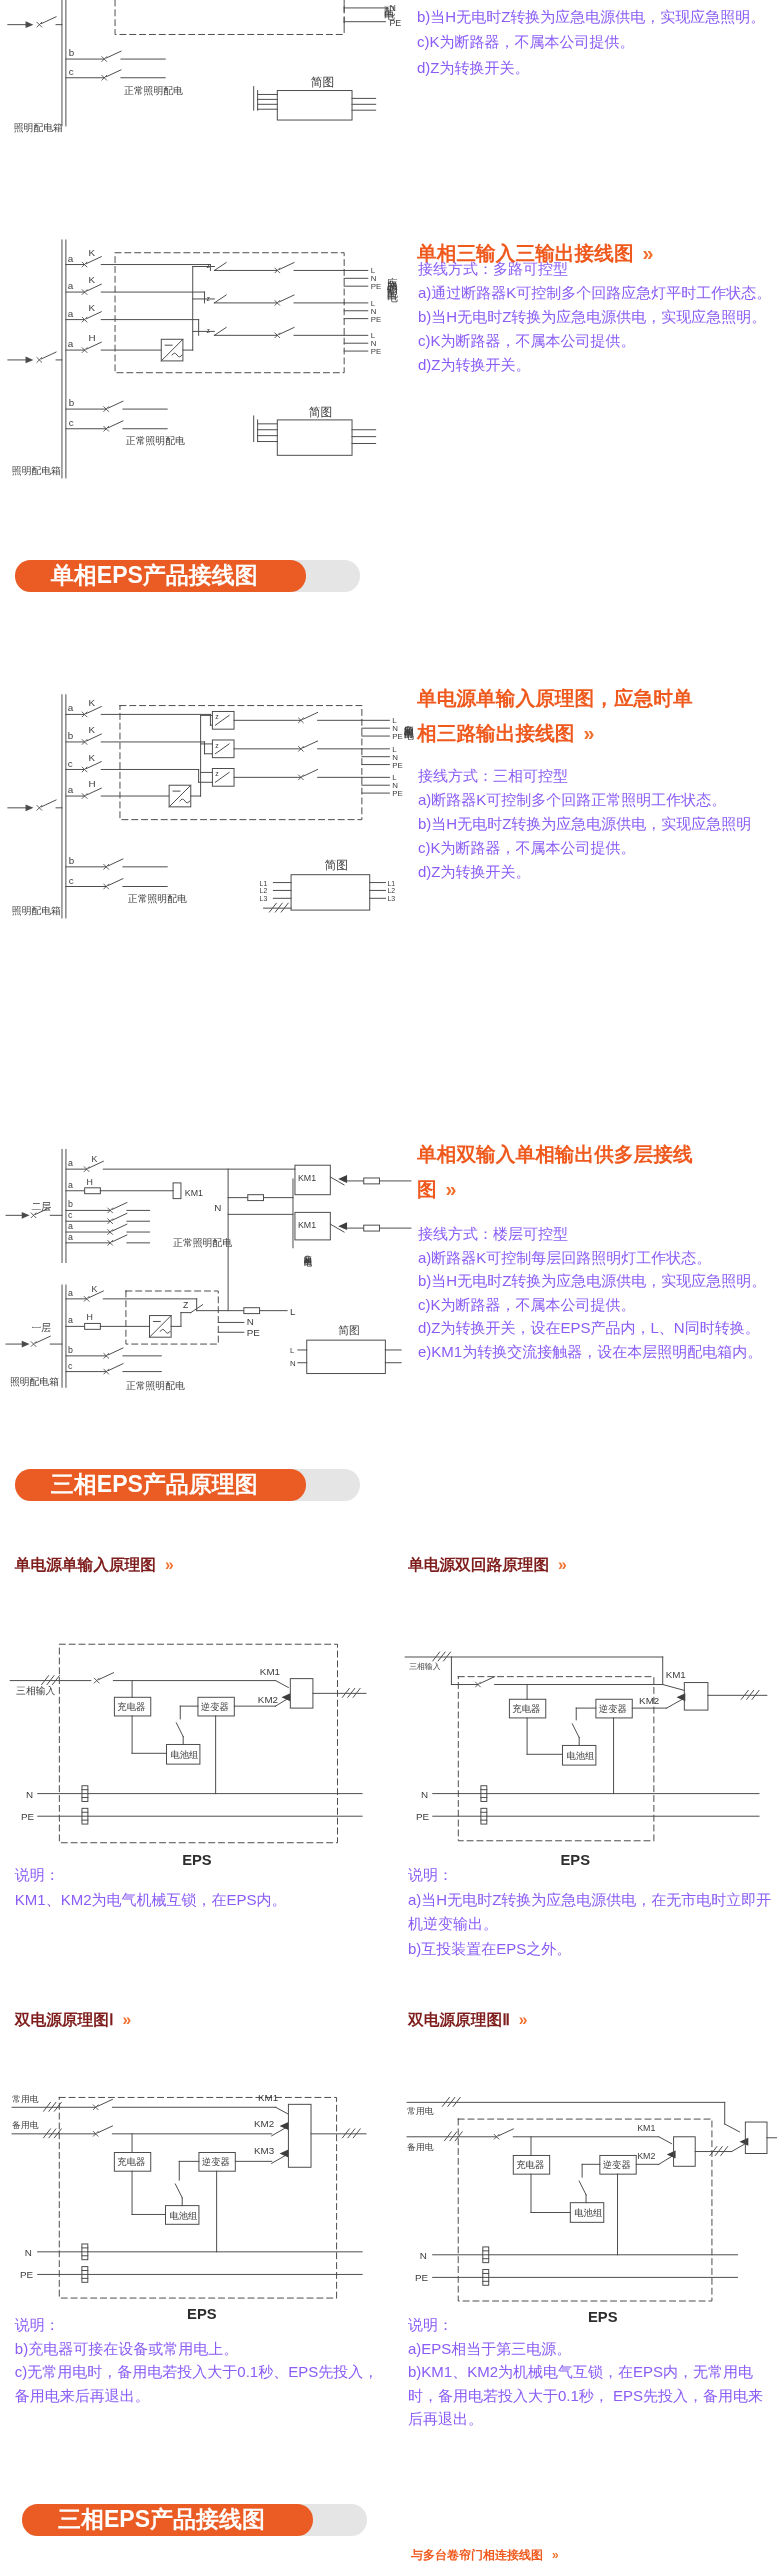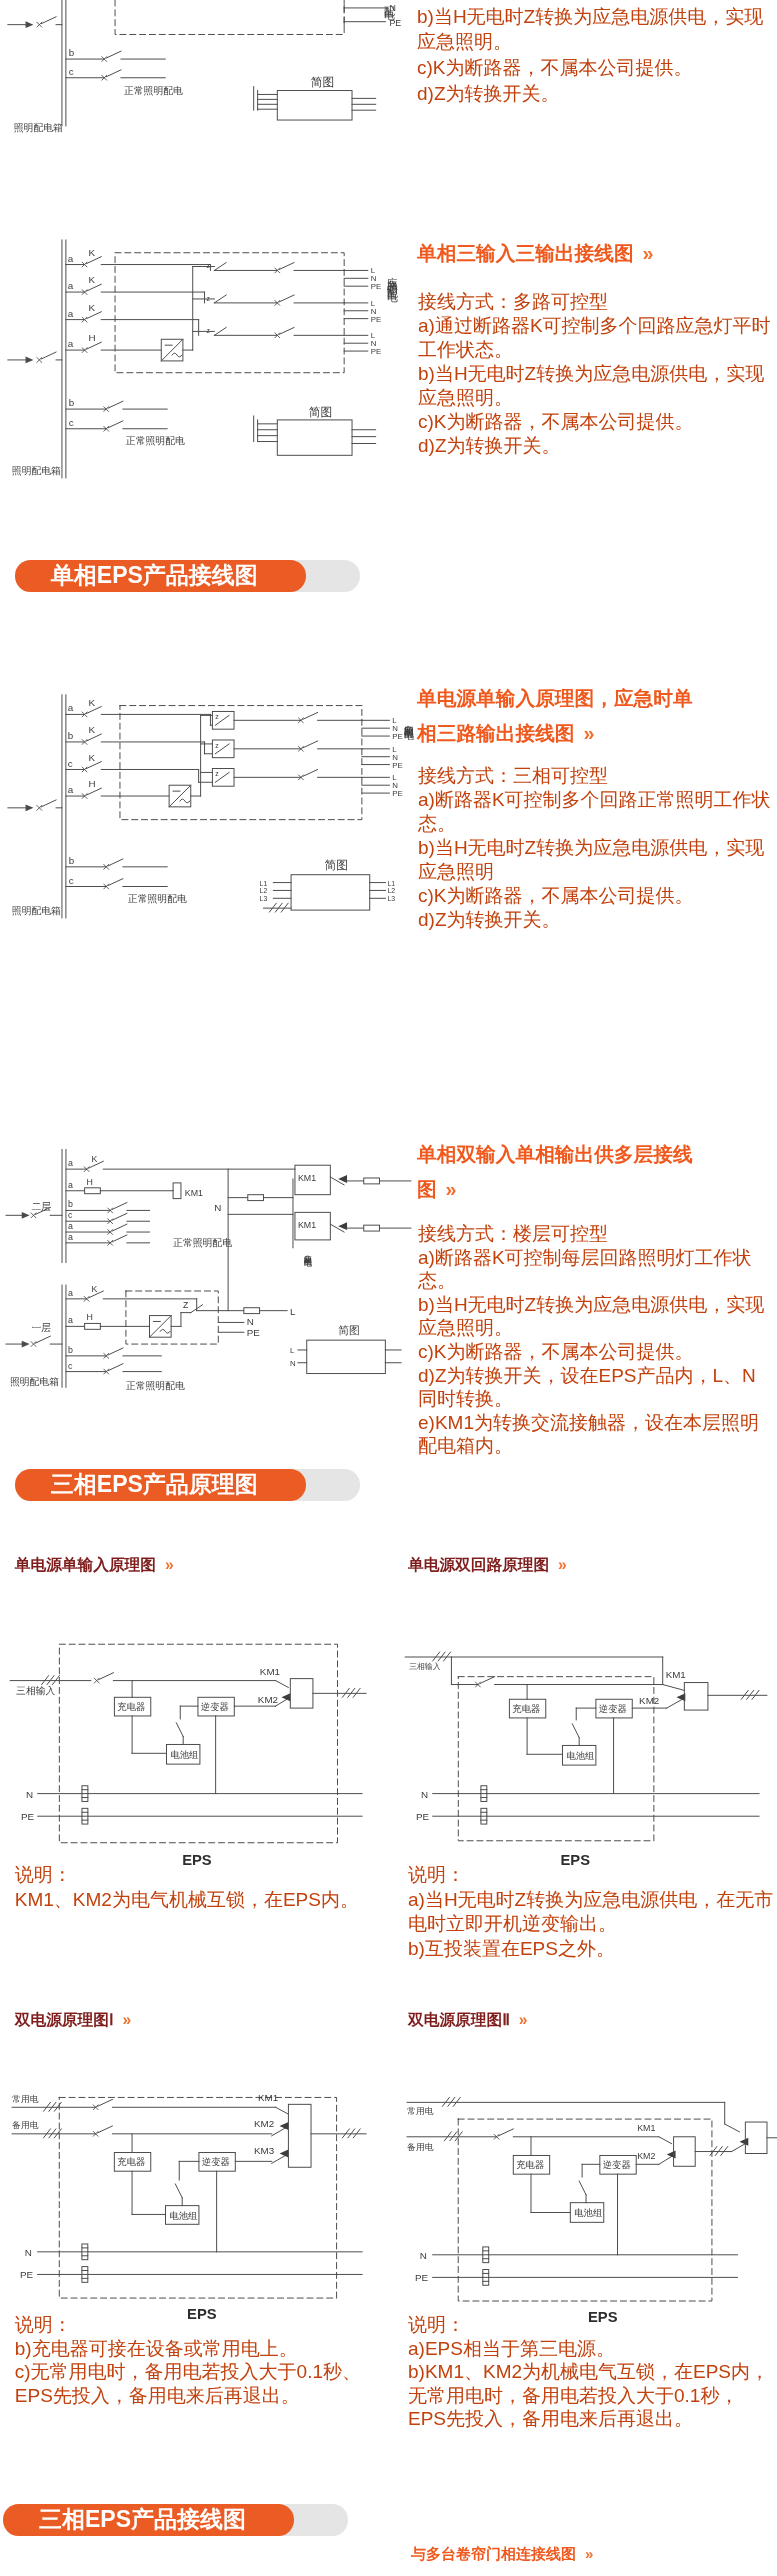--- a/index.html
+++ b/index.html
@@ -1,23 +1,23 @@
 <!DOCTYPE html>
 <html><head>
 <meta charset="utf-8">
 <style>
   html,body{margin:0;padding:0;background:#fff}
   .page{position:relative;width:778px;height:2576px;background:#fff;overflow:hidden;
         font-family:"Liberation Sans",sans-serif}
   .abs{position:absolute}
-  .note{font-size:19px;color:#c2410c;line-height:25.6px;white-space:normal}
+  .note{font-size:15px;color:#8b5cf6;line-height:25.6px;white-space:normal}
   .lh245{line-height:24px}.lh24{line-height:23.6px}.lh25{line-height:24.6px}
   .sec-title{font-size:19.7px;font-weight:700;color:#f0591d;line-height:35px}
   .col-title{font-size:15.7px;font-weight:700;color:#7f1d1d}
-  .bot-title{font-size:15px;font-weight:700;color:#f0591d}
+  .bot-title{font-size:12px;font-weight:700;color:#f0591d}
   .chev{font-weight:700;margin-left:8.9px;color:#f2702e}
   .banner-tail{position:absolute;left:0;top:0;background:#e5e5e5;border-radius:15.7px;height:31.5px;width:345px}
   .banner-pill{position:absolute;left:0;top:0;background:#eb5c24;border-radius:15.7px;height:31.5px;width:291px;
                color:#fff;font-weight:700;font-size:23px;line-height:31.5px;padding-left:36px;box-sizing:border-box}
   .vlab{position:absolute;writing-mode:vertical-rl;text-orientation:upright;color:#3c3c3c}
   svg .w{stroke:#4a4a4a;stroke-width:1;fill:none;stroke-linecap:square}
   svg .dsh{stroke-dasharray:6 4}
   svg text{font-family:"Liberation Sans",sans-serif;fill:#3b3b3b;stroke:none}
   .t7{font-size:7px}.t8{font-size:8px}.t9{font-size:9px}.t95{font-size:9.5px}
   .t10{font-size:10px}.t11{font-size:11px}.t12{font-size:12px}
@@ -197,21 +197,21 @@
   <text class="t10" x="70" y="184">b</text>
   <text class="t10" x="70" y="204">c</text>
   <text class="t10" x="128" y="223">正常照明配电</text>
   <text class="t10" x="12" y="253">照明配电箱</text>
   <text class="t12" x="314" y="194">简图</text>
 </svg>
 <div class="vlab" style="left:386px;top:268px;font-size:10.8px;letter-spacing:3px">应急照明配电</div>
 <div class="abs" style="left:417px;top:236px">
   <span class="sec-title">单相三输入三输出接线图</span><span class="sec-title chev">»</span>
 </div>
-<div class="abs note lh245" style="left:418px;top:290px;width:354px">
+<div class="abs note lh245" style="left:418px;top:257px;width:354px">
   <div>接线方式：多路可控型</div>
   <div>a)通过断路器K可控制多个回路应急灯平时工作状态。</div>
   <div>b)当H无电时Z转换为应急电源供电，实现应急照明。</div>
   <div>c)K为断路器，不属本公司提供。</div>
   <div>d)Z为转换开关。</div>
 </div>
 
 <div class="abs" style="left:14.8px;top:560px;width:345px;height:31.5px">
   <div class="banner-tail"></div>
   <div class="banner-pill">单相EPS产品接线图</div>
@@ -676,21 +676,21 @@
   <div>说明：</div>
   <div>b)充电器可接在设备或常用电上。</div>
   <div>c)无常用电时，备用电若投入大于0.1秒、EPS先投入，备用电来后再退出。</div>
 </div>
 <div class="abs note lh24" style="left:408px;top:2313px;width:366px">
   <div>说明：</div>
   <div>a)EPS相当于第三电源。</div>
   <div>b)KM1、KM2为机械电气互锁，在EPS内，无常用电时，备用电若投入大于0.1秒， EPS先投入，备用电来后再退出。</div>
 </div>
 
-<div class="abs" style="left:3px;top:2504px;width:345px;height:31.5px">
+<div class="abs" style="left:22px;top:2504px;width:345px;height:31.5px">
   <div class="banner-tail"></div>
   <div class="banner-pill">三相EPS产品接线图</div>
 </div>
 
 <svg class="abs" style="left:0;top:2580" width="778" height="36" viewBox="0 0 790 37">
   <g class="w">
     <rect x="228" y="6" width="10" height="40"></rect>
     <line x1="238" y1="30" x2="298" y2="30"></line>
     <rect x="300" y="28" width="36" height="18"></rect>
     <rect x="356" y="28" width="34" height="18"></rect>

